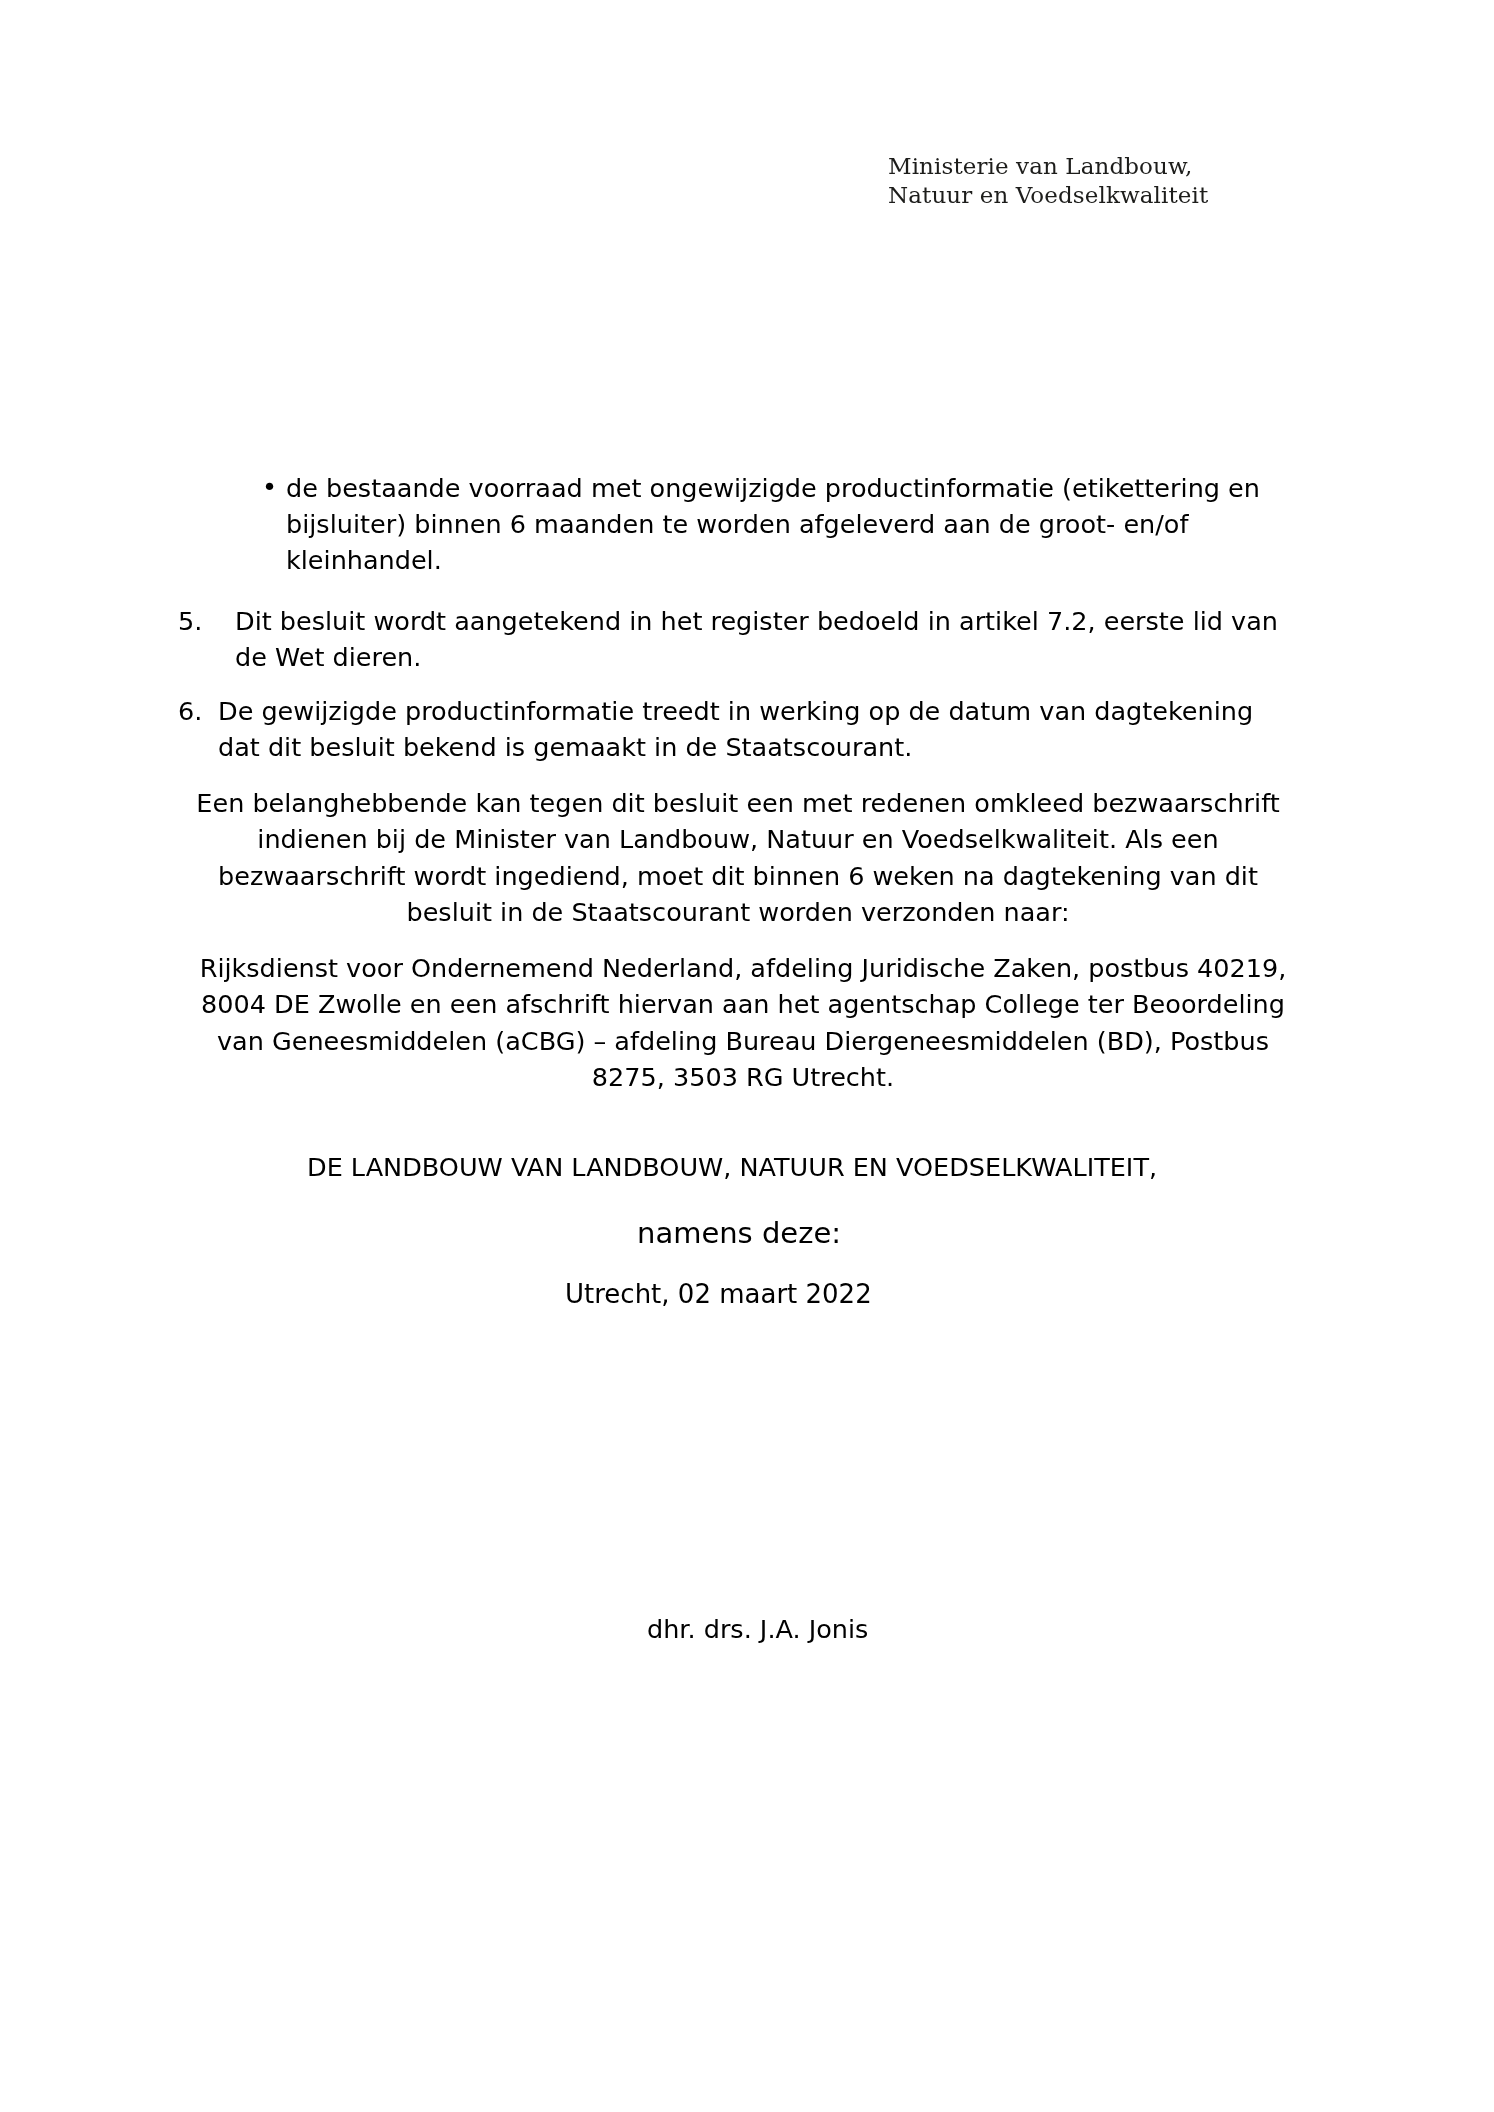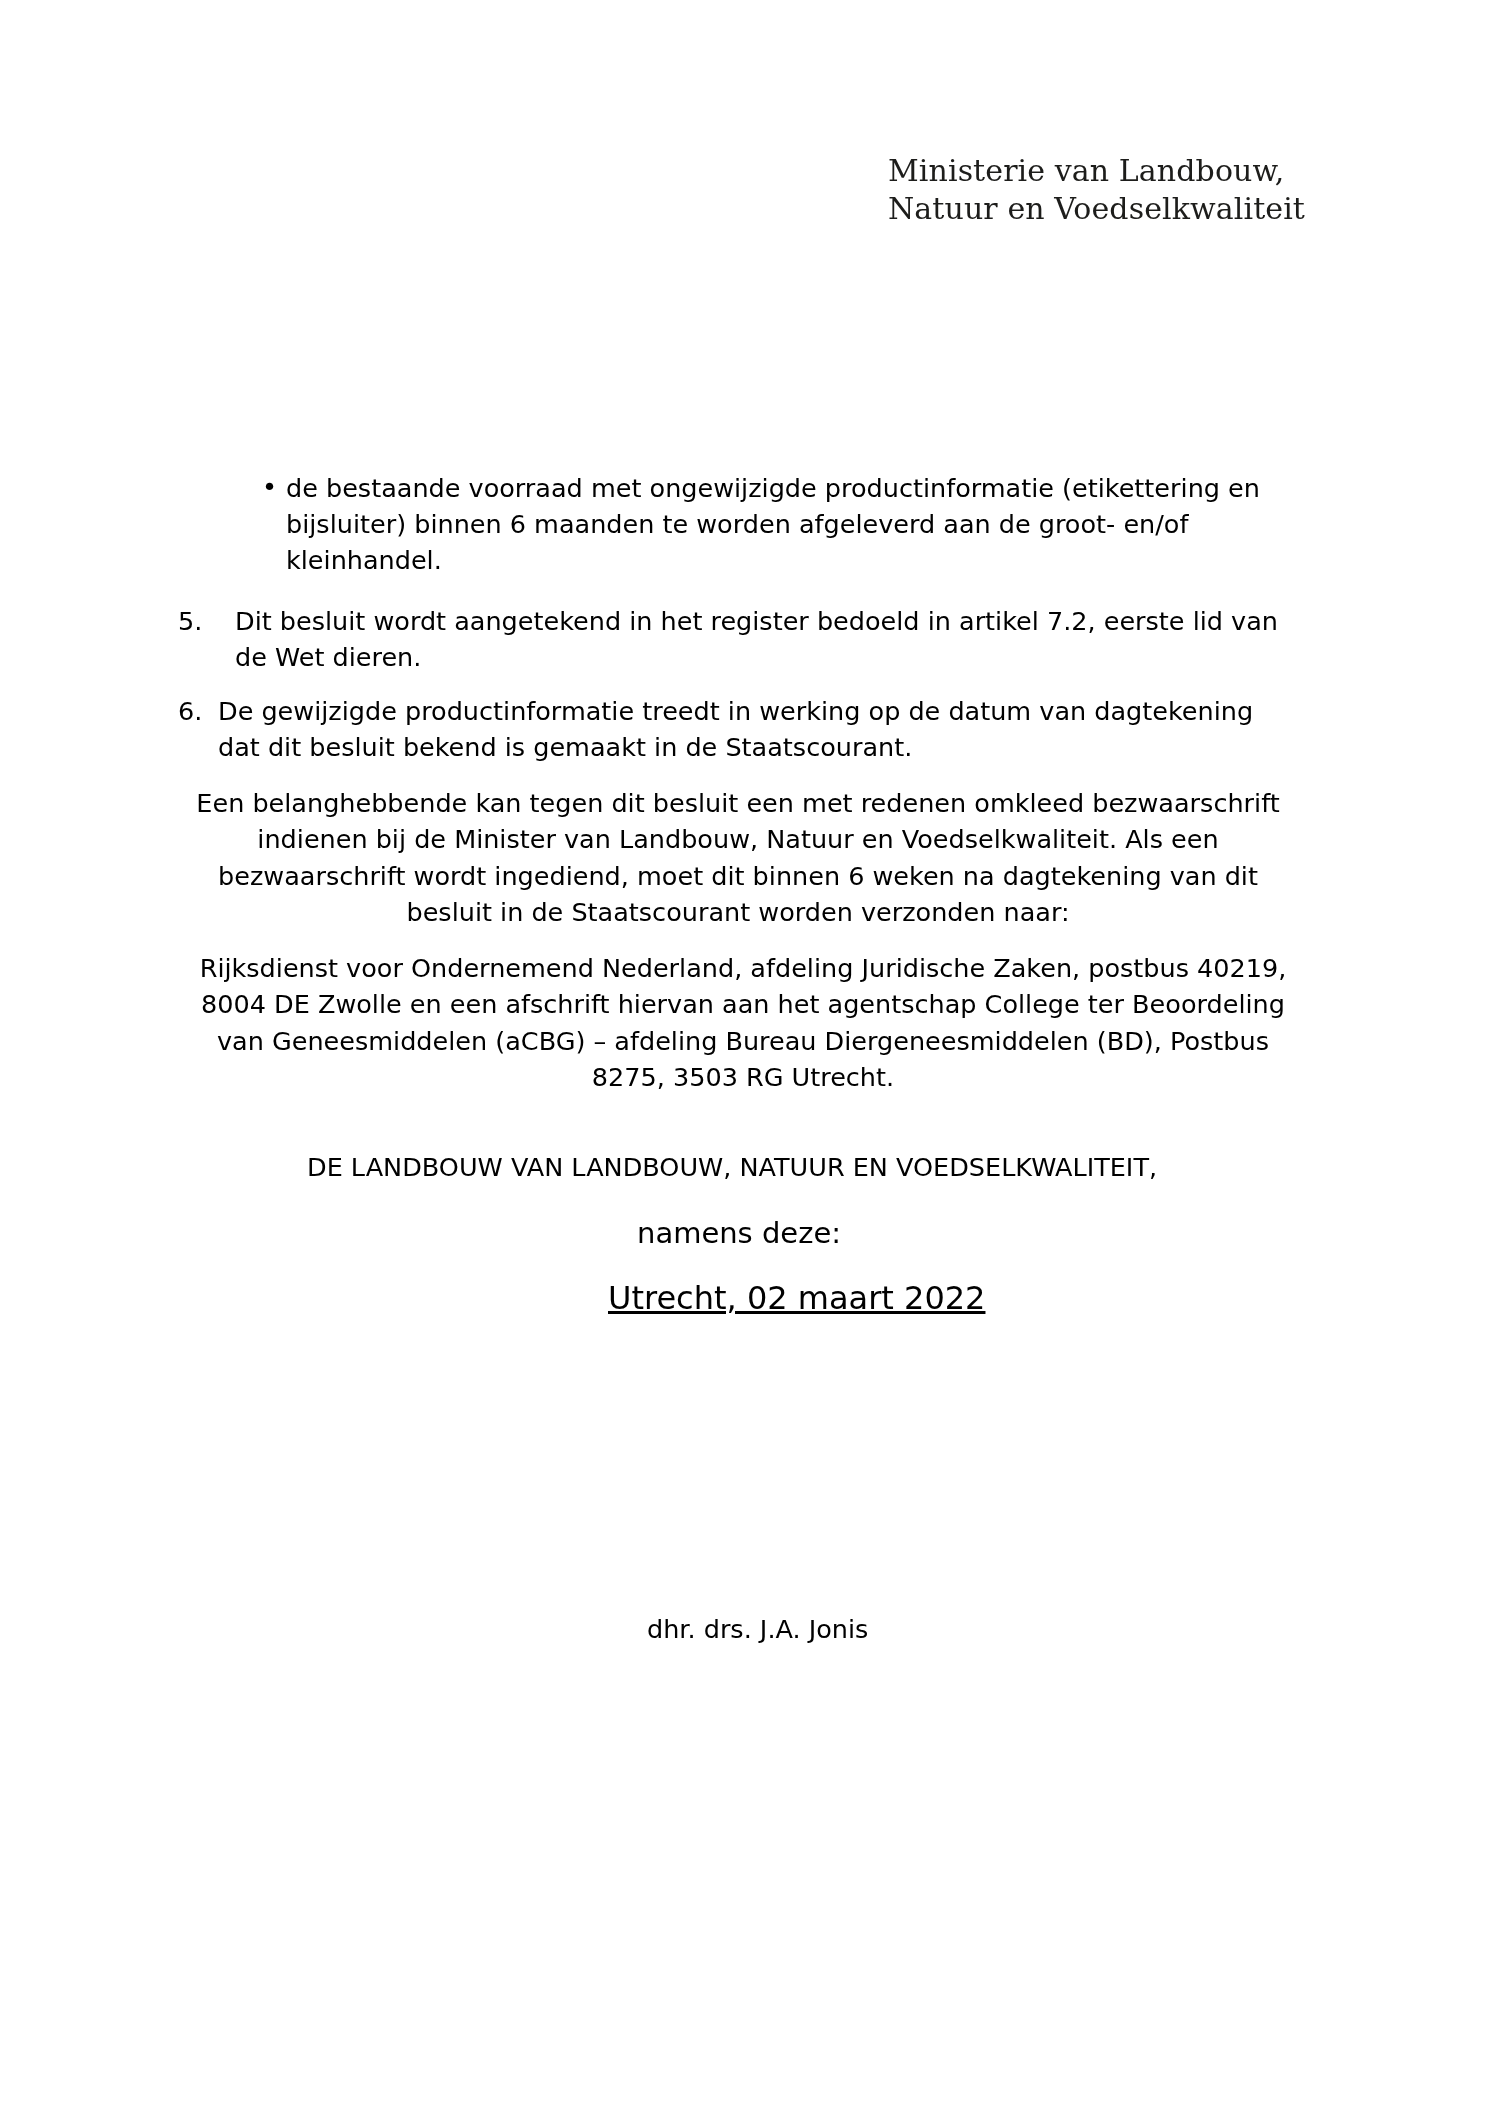--- a/index.html
+++ b/index.html
@@ -24,21 +24,21 @@
     background: #ffffff;
   }
 
   
   .logo-block {
     position: absolute;
     left: 888px;
     top: 152px;
     width: 420px;
     font-family: "DejaVu Serif", serif;
-    font-size: 30px;
+    font-size: 23px;
     line-height: 1.28;
     color: #1d1d1b;
     letter-spacing: 0.1px;
     font-weight: 400;
   }
   .logo-line { white-space: nowrap; }
 
   
   .ref-line {
     position: absolute;
@@ -113,26 +113,25 @@
   .sig-namens {
     position: absolute;
     left: 637px;
     top: 1213px;
     font-size: 29px;
     line-height: 1.4;
     white-space: nowrap;
   }
   .sig-place-date {
     position: absolute;
-    left: 608px;
+    left: 565px;
     top: 1276px;
-    font-size: 32px;
+    font-size: 26px;
     line-height: 1.4;
     white-space: nowrap;
-    text-decoration: underline;
   }
   .sig-name {
     position: absolute;
     left: 647px;
     top: 1612px;
     font-size: 25.5px;
     line-height: 1.4;
     white-space: nowrap;
   }
 </style>

